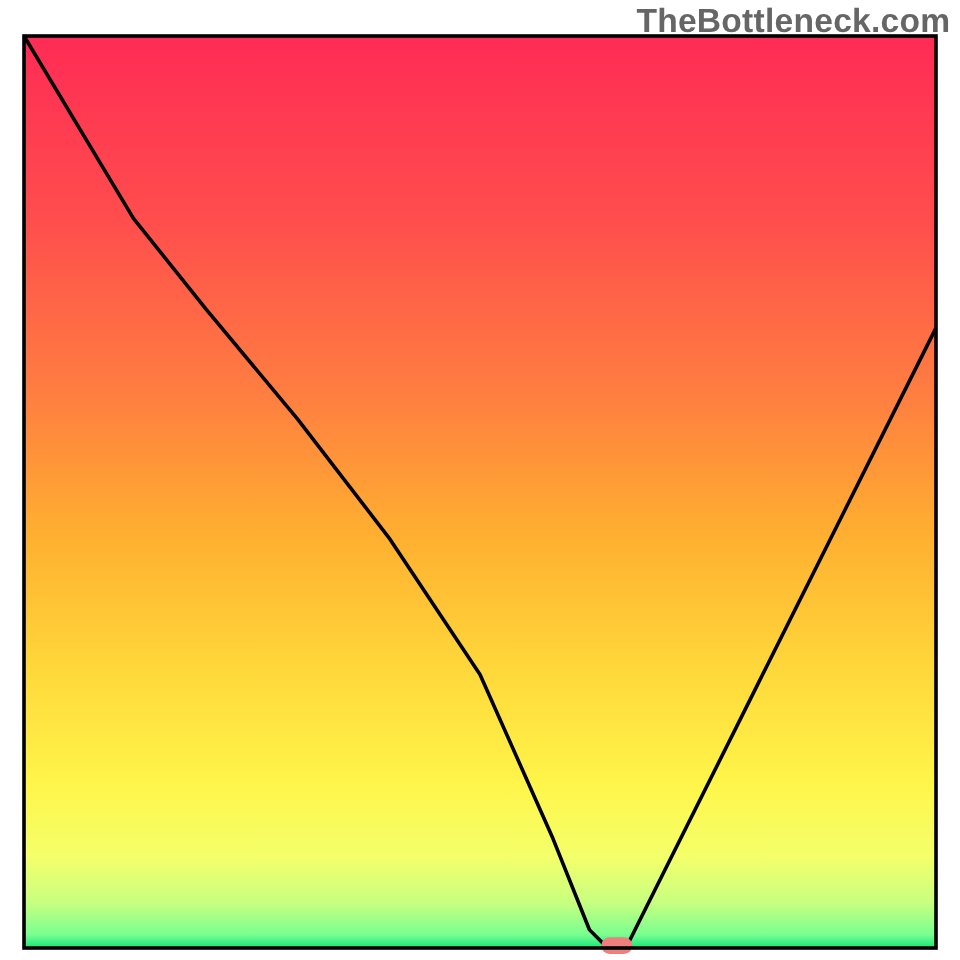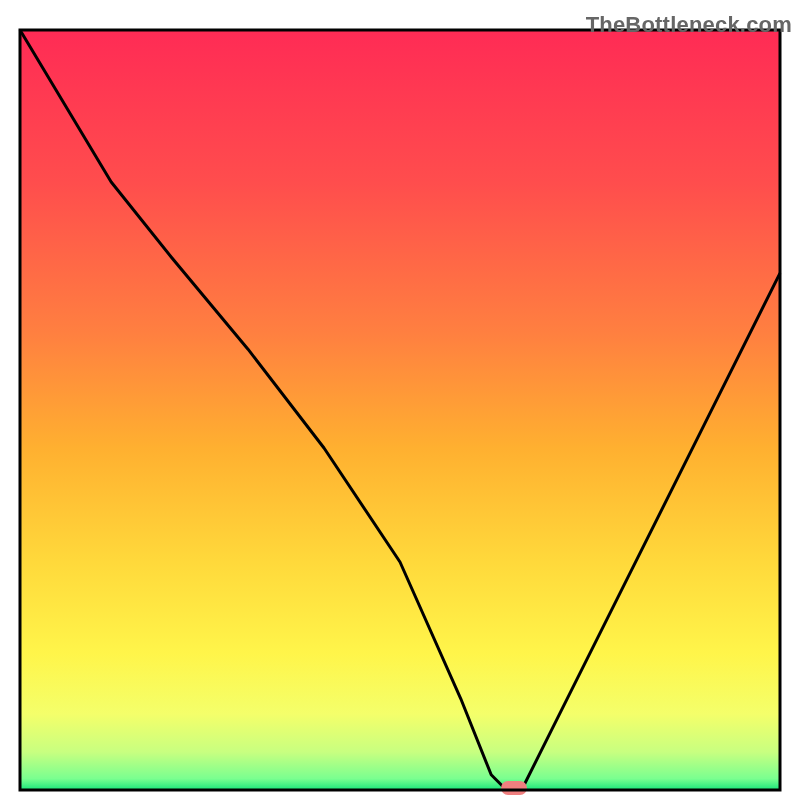--- a/index.html
+++ b/index.html
@@ -10,23 +10,23 @@
     background: #ffffff;
     font-family: Arial, Helvetica, sans-serif;
   }
   .chart-container {
     position: relative;
     width: 800px;
     height: 800px;
   }
   .watermark {
     position: absolute;
-    top: 12px;
+    top: 2px;
     right: 8px;
-    font-size: 22px;
+    font-size: 28px;
     font-weight: 600;
     color: #666666;
     z-index: 10;
     letter-spacing: 0.2px;
   }
   svg.plot {
     position: absolute;
     top: 0;
     left: 0;
   }

